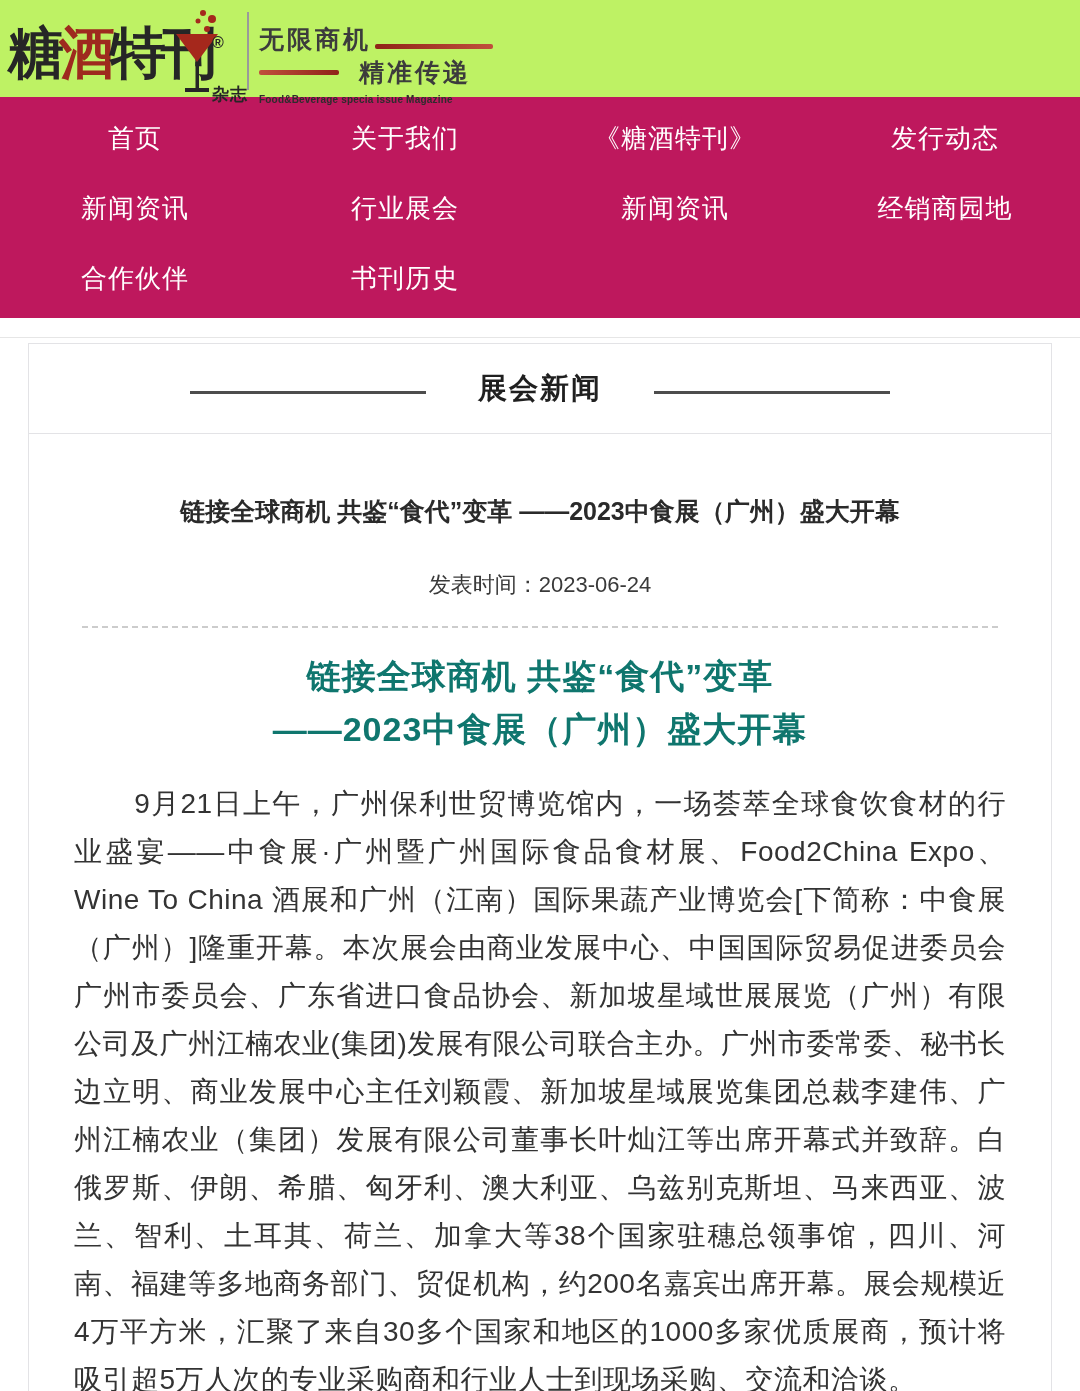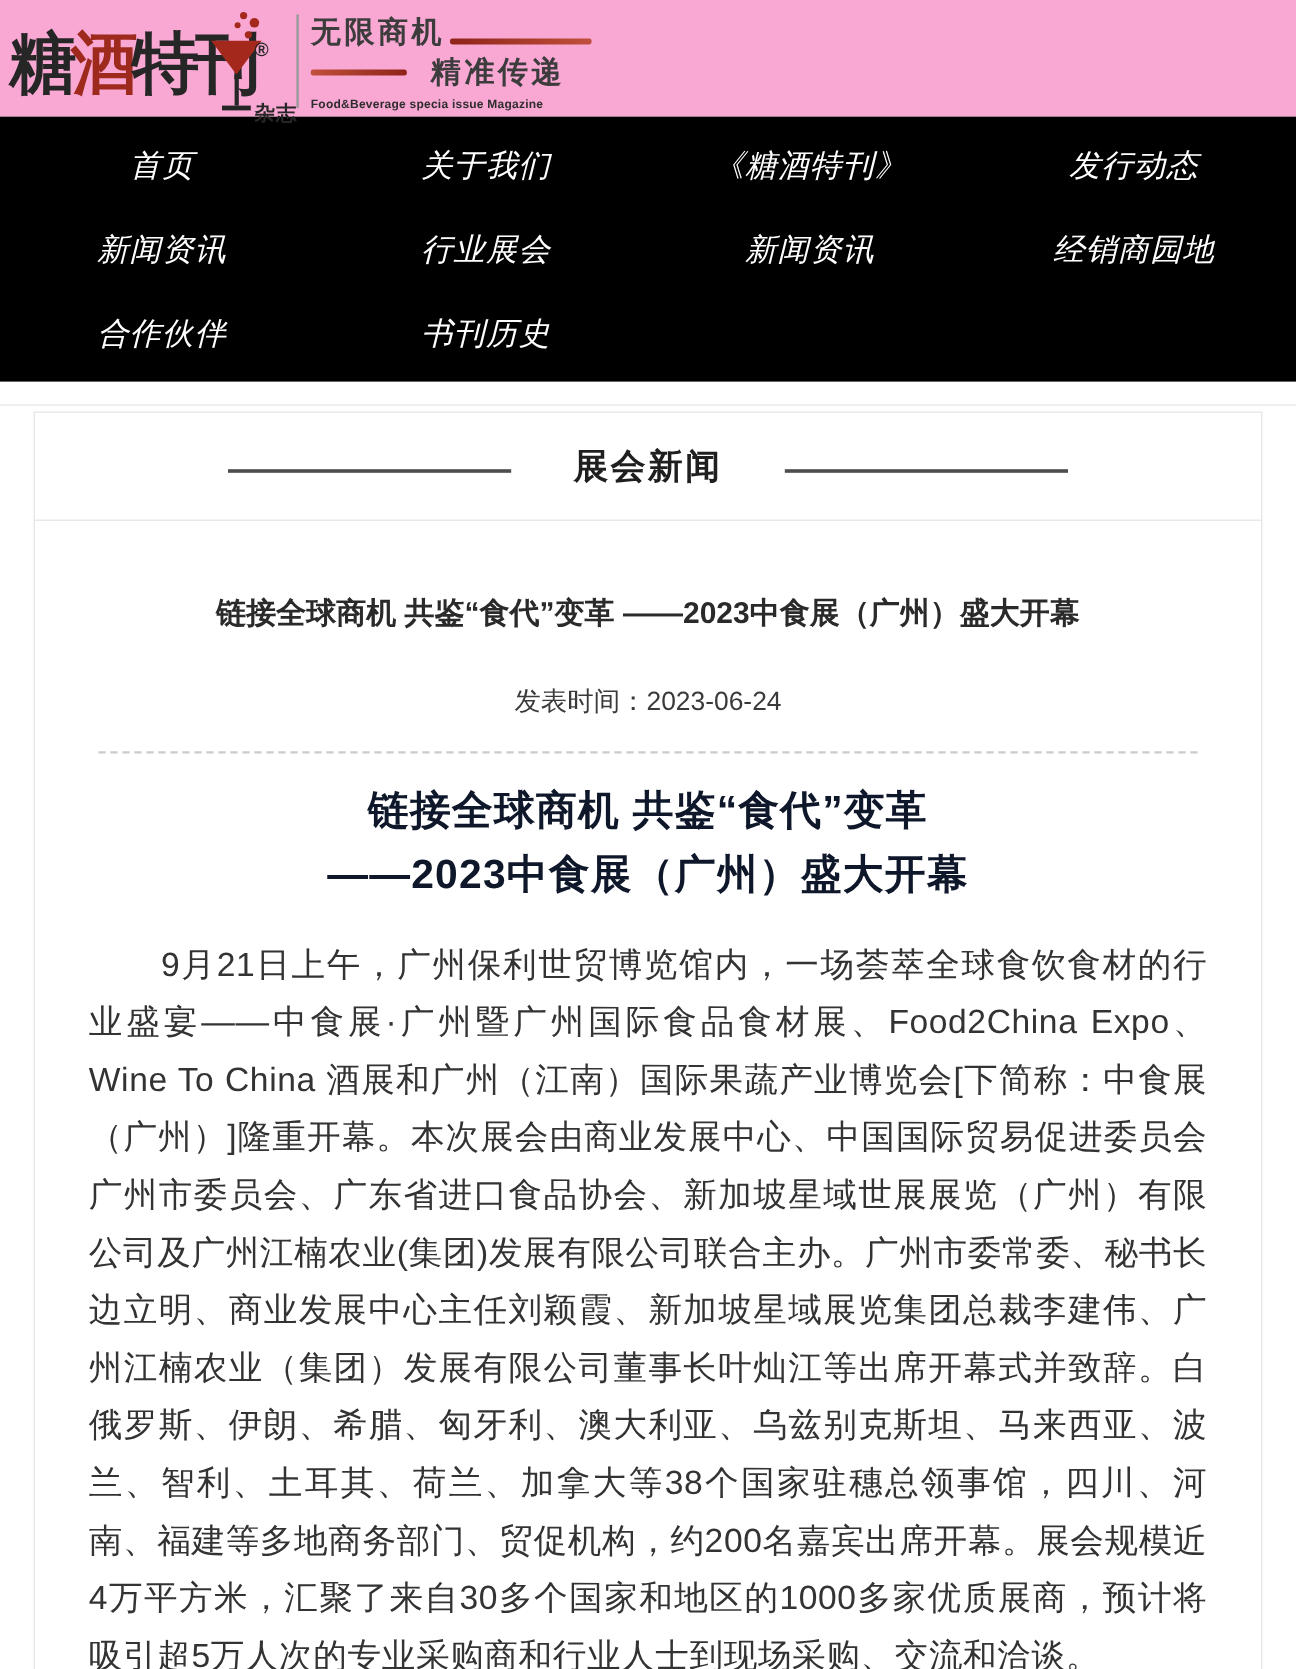--- a/index.html
+++ b/index.html
@@ -4,61 +4,60 @@
 <style>
   * { box-sizing: border-box; }
   html, body { margin: 0; padding: 0; }
   body {
     width: 1080px; height: 1391px; overflow: hidden;
     background: #ffffff;
     font-family: "Liberation Sans", "DejaVu Sans", sans-serif;
   }
 
   
-  .site-header { position: relative; height: 97px; background: #f9a8d4; }
+  .site-header { position: relative; height: 97px; background: #bef264; }
   .logo { position: absolute; left: 8px; top: 22px; width: 250px; height: 72px; cursor: pointer; }
   .logo-chars { position: relative; font-size: 56px; font-weight: 900; letter-spacing: -5px; line-height: 62px; white-space: nowrap; }
   .lc-dark { color: #262626; }
   .lc-red  { color: #9e2a1e; }
   .reg-mark { position: absolute; left: 204px; top: -10px; font-size: 16px; font-weight: 700; color: #262626; letter-spacing: 0; }
   .logo-suffix { position: absolute; left: 204px; top: 42px; font-size: 17px; font-weight: 700; color: #262626; letter-spacing: 1px; }
   .glass-icon { position: absolute; left: 166px; top: -16px; }
   .v-divider { position: absolute; left: 247px; top: 12px; width: 2px; height: 78px; background: #9a9a9a; }
-  .slogan { position: absolute; left: 259px; top: 12px; }
+  .slogan { position: absolute; left: 259px; top: 24px; }
   .slogan-row1 { display: flex; align-items: flex-end; }
   .slogan-row2 { display: flex; align-items: center; margin-top: 3px; gap: 16px; }
   .slogan-cn { font-size: 25px; font-weight: 700; color: #3c3c3c; letter-spacing: 3px; line-height: 30px; }
   .redline { height: 5px; border-radius: 2px; }
   .redline.r1 { width: 118px; margin: 0 0 5px 4px; background: linear-gradient(to right, #8f2318, #c0503c); }
   .redline.r2 { width: 80px; margin-right: 4px; background: linear-gradient(to left, #8f2318, #c0503c); }
   .slogan-en { margin-top: 7px; font-size: 10px; font-weight: 700; color: #2d2d2d; letter-spacing: 0.2px; }
 
   
   .main-nav {
-    background: #000000;
+    background: #be185d;
     display: grid; grid-template-columns: repeat(4, 1fr); grid-auto-rows: 70px;
     align-items: center; justify-items: center;
     padding: 6px 0 5px;
-    font-style: italic;
   }
   .nav-item { color: #ffffff; font-size: 26px; letter-spacing: 1px; cursor: pointer; white-space: nowrap; }
 
   
   .content-wrap { border-top: 1px solid #e6e6e6; margin-top: 19px; padding: 5px 28px 0; }
   .card { border: 1px solid #e3e3e6; background: #fff; }
 
   .section-head { height: 90px; display: flex; align-items: center; justify-content: center; border-bottom: 1px solid #e3e3e6; }
   .hline { width: 236px; height: 3px; background: #4d4d4d; margin-top: 8px; }
   .section-title { font-size: 29px; font-weight: 700; color: #1f1f1f; letter-spacing: 2px; margin: 0 52px; }
 
   .article { padding: 58px 45px 40px; }
   .list-title { text-align: center; font-size: 25px; font-weight: 700; color: #2a2a2a; line-height: 38px; cursor: pointer; }
   .meta { text-align: center; margin-top: 40px; font-size: 22px; color: #3a3a3a; line-height: 30px; }
   .dashed-divider { margin: 26px 8px 0; border: none; border-top: 2px dashed #cccccc; height: 0; }
-  .article-heading { margin: 22px 0 0; text-align: center; font-size: 34px; line-height: 53px; color: #0f172a; font-weight: 700; letter-spacing: 1px; }
+  .article-heading { margin: 22px 0 0; text-align: center; font-size: 34px; line-height: 53px; color: #0f766e; font-weight: 700; letter-spacing: 1px; }
   .article-heading span { display: block; }
   .article-body {
     margin: 24px 0 0; font-size: 28px; line-height: 48px; color: #333333;
     text-align: justify; text-indent: 2.15em; letter-spacing: 0.5px;
   }
 </style>
 </head>
 <body>
 
 <header class="site-header">

